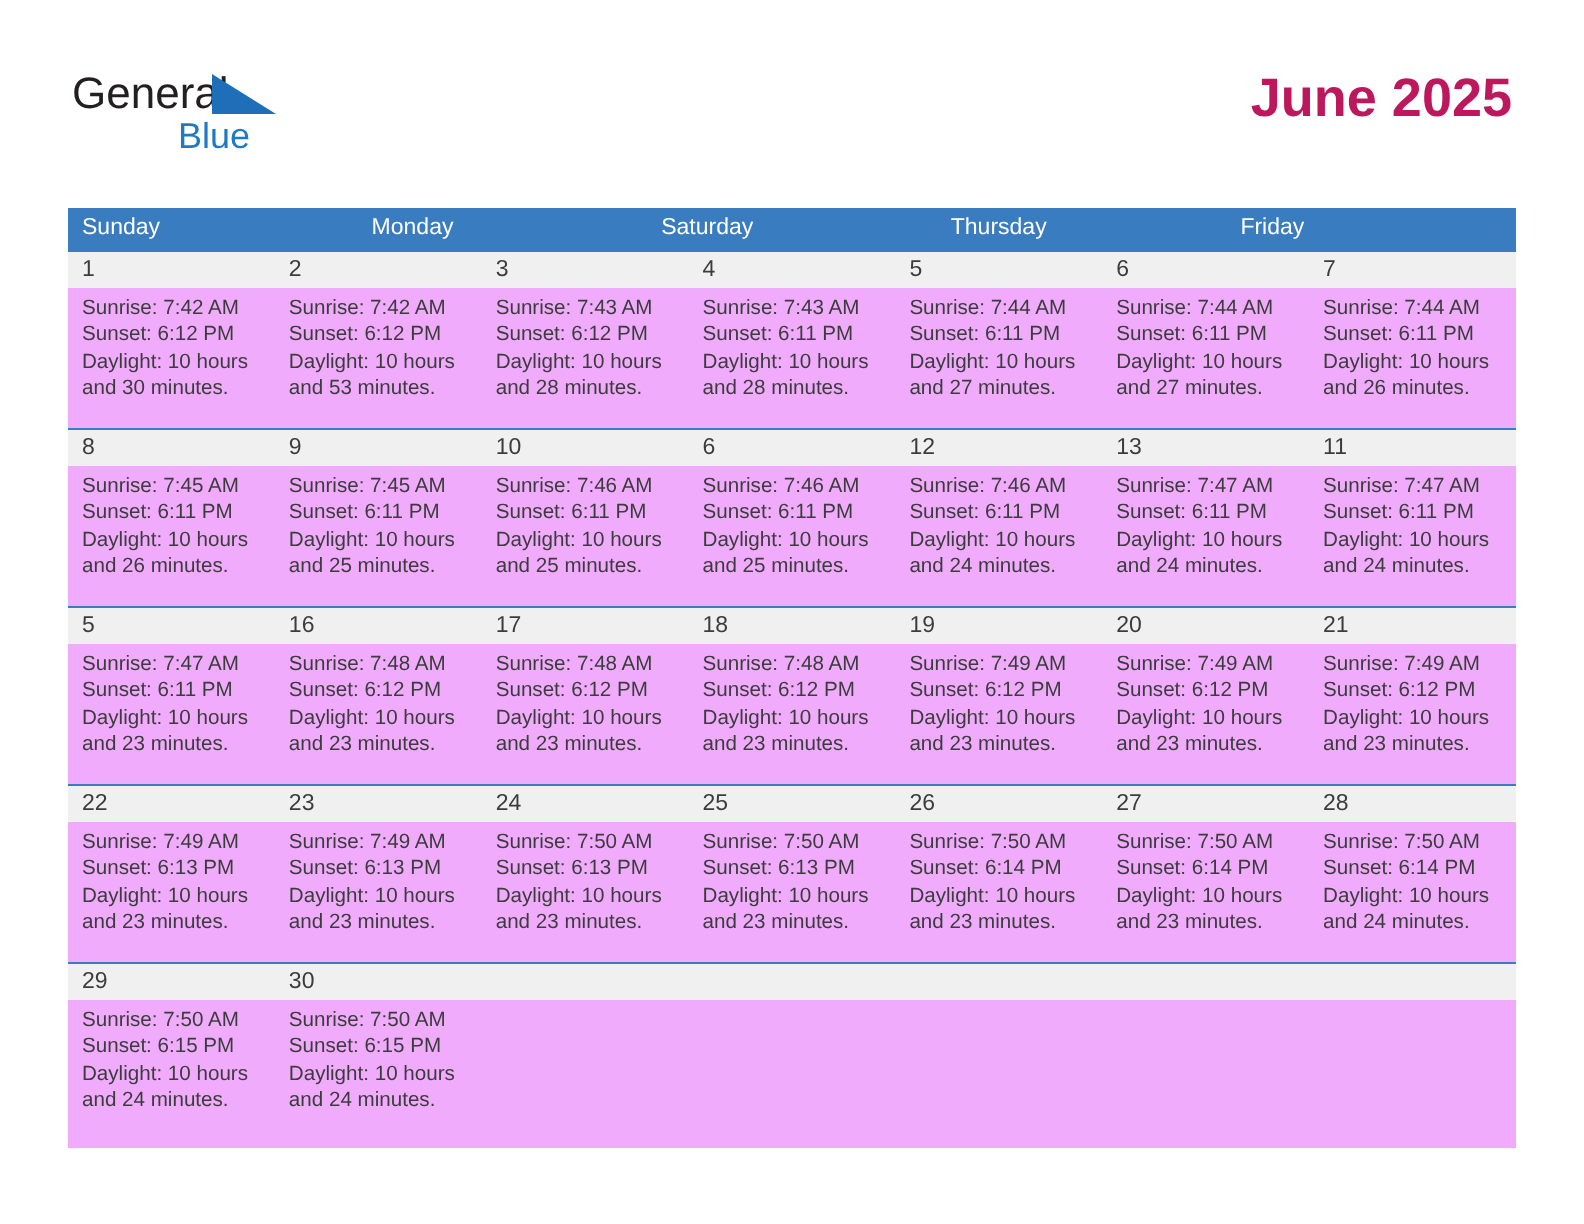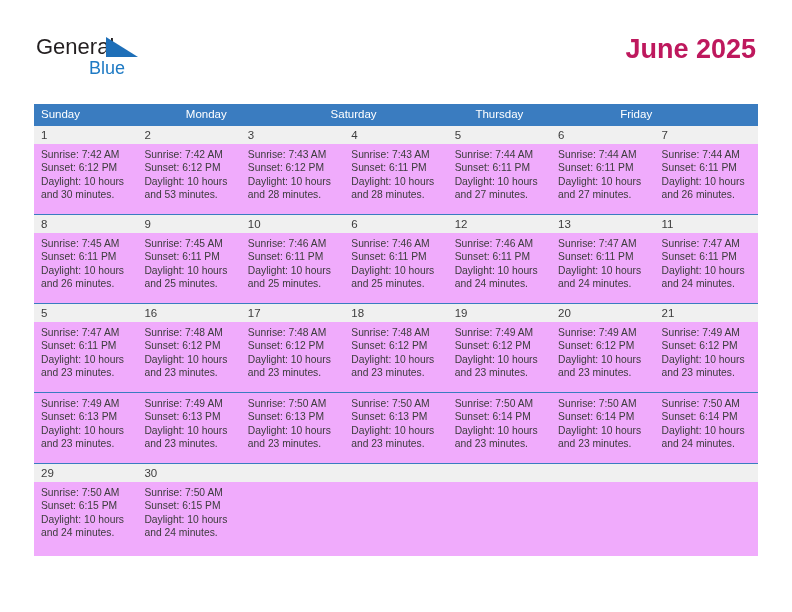--- a/index.html
+++ b/index.html
@@ -308,20 +308,29 @@
         </div>
         <div class="dcell">
           <div class="line">Sunrise: 7:49 AM</div>
           <div class="line">Sunset: 6:12 PM</div>
           <div class="wrapline">Daylight: 10 hours and 23 minutes.</div>
         </div>
       </div>
     </div>
 
     <div class="week">
+      <div class="numrow">
+        <div class="ncell">22</div>
+        <div class="ncell">23</div>
+        <div class="ncell">24</div>
+        <div class="ncell">25</div>
+        <div class="ncell">26</div>
+        <div class="ncell">27</div>
+        <div class="ncell">28</div>
+      </div>
       <div class="detrow">
         <div class="dcell">
           <div class="line">Sunrise: 7:49 AM</div>
           <div class="line">Sunset: 6:13 PM</div>
           <div class="wrapline">Daylight: 10 hours and 23 minutes.</div>
         </div>
         <div class="dcell">
           <div class="line">Sunrise: 7:49 AM</div>
           <div class="line">Sunset: 6:13 PM</div>
           <div class="wrapline">Daylight: 10 hours and 23 minutes.</div>

